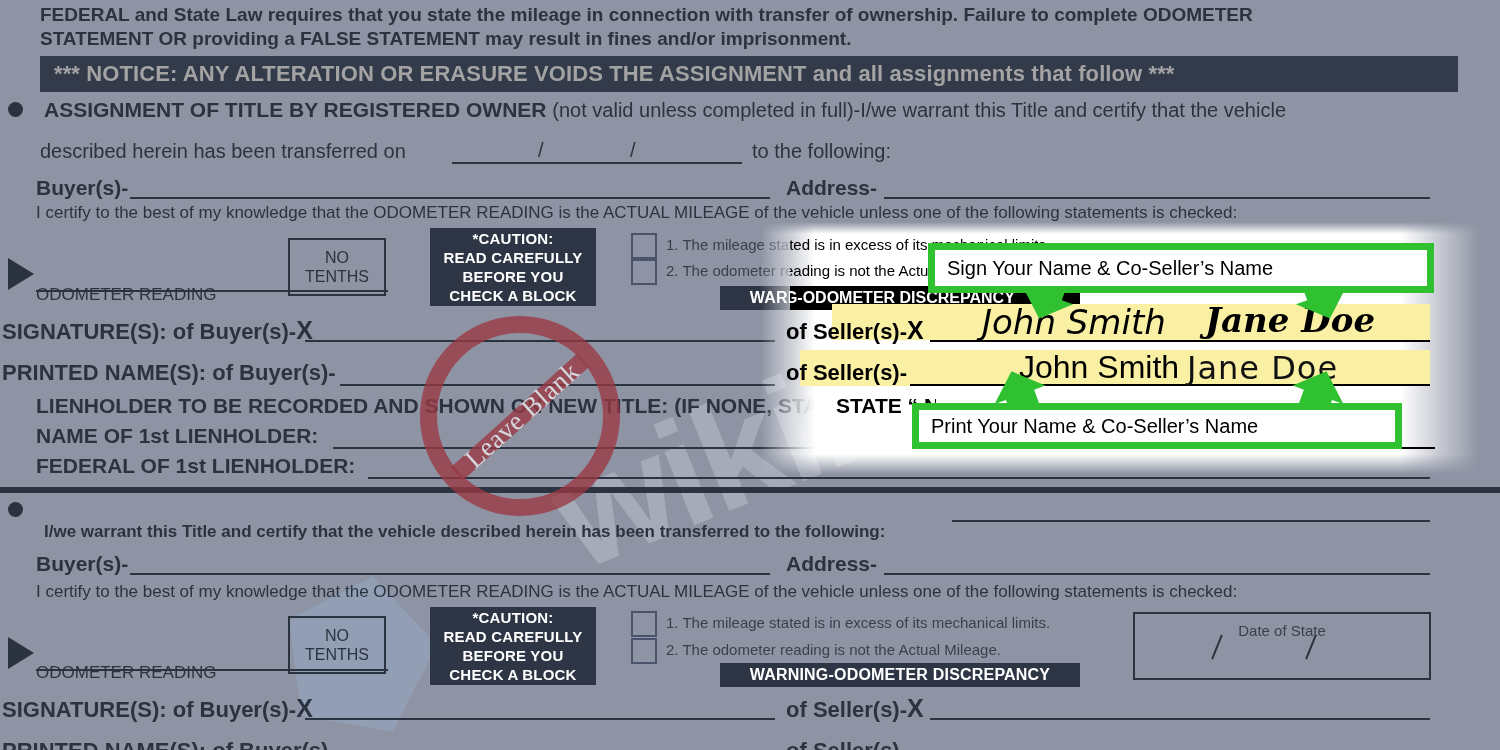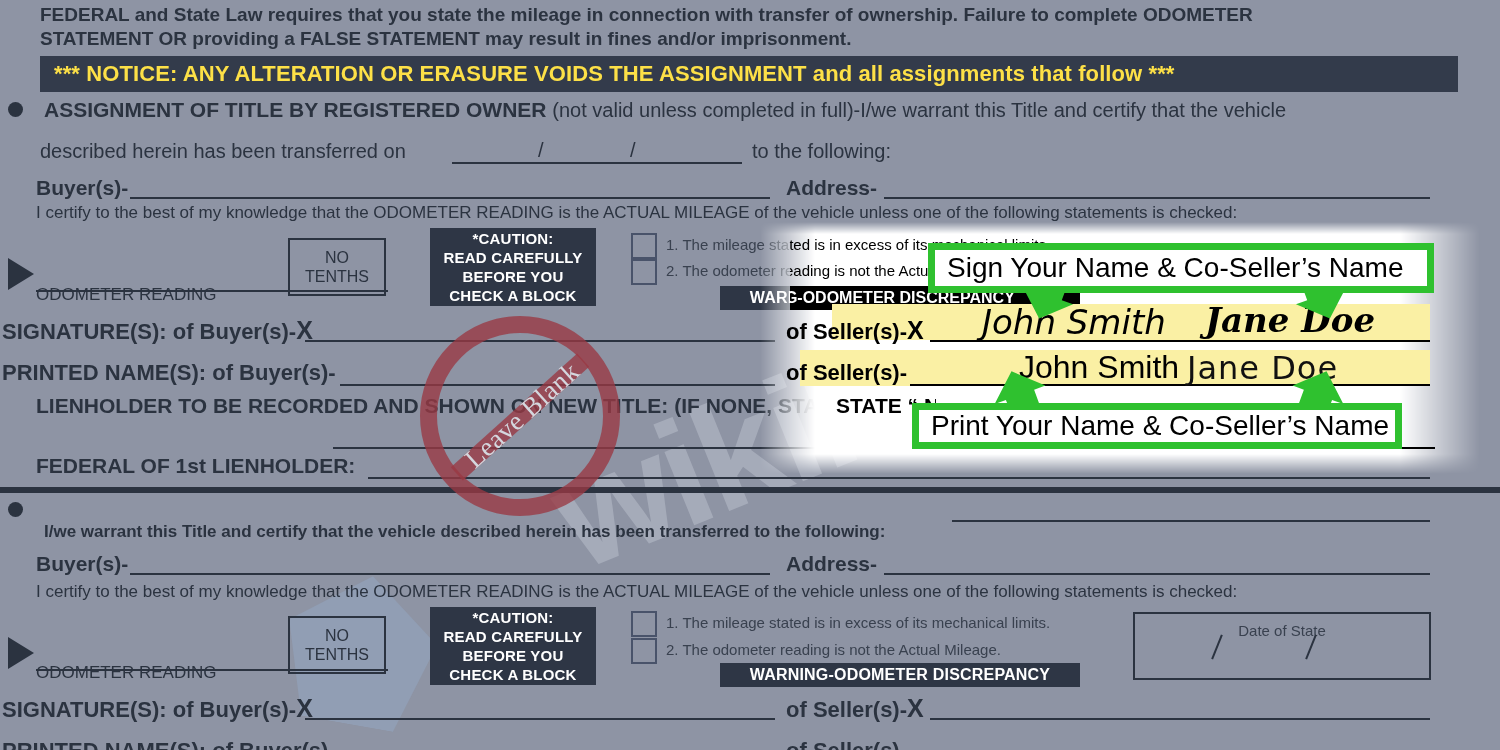--- a/index.html
+++ b/index.html
@@ -29,21 +29,21 @@
   }
 
   
   .row{position:absolute;white-space:nowrap;}
   .b{font-weight:700;}
   .n{font-weight:400;}
   .rule{position:absolute;border-bottom:2px solid #2b3340;height:0;}
   .thickbar{position:absolute;background:#2b3340;height:6px;}
 
   .notice{
-    position:absolute;background:#333b4b;color:#fde047;
+    position:absolute;background:#333b4b;color:#a3a3a3;
     font-weight:700;display:flex;align-items:center;
     padding:0 14px;letter-spacing:.1px;
   }
   .bullet{position:absolute;width:15px;height:15px;border-radius:50%;background:#2b3340;}
   .tri{
     position:absolute;width:0;height:0;
     border-top:16px solid transparent;border-bottom:16px solid transparent;
     border-left:26px solid #2b3340;
   }
   .notenths{
@@ -102,21 +102,21 @@
             mask-composite:intersect;
   }
   
   .lit{position:absolute;white-space:nowrap;color:#000;}
 
   .hl{position:absolute;background:#faf0a4;}
 
   .callout{
     position:absolute;background:#ffffff;border:7px solid #2fc12f;
     display:flex;align-items:center;box-sizing:border-box;
-    font-size:28px;color:#000;padding-left:12px;white-space:nowrap;
+    font-size:20px;color:#000;padding-left:12px;white-space:nowrap;
   }
   .arrow{position:absolute;pointer-events:none;}
 
   .sig1{font-family:"DejaVu Sans", sans-serif;font-style:italic;font-size:34px;color:#000;position:absolute;white-space:nowrap;}
   .sig2{font-family:"DejaVu Serif", serif;font-style:italic;font-weight:700;font-size:34px;color:#000;position:absolute;white-space:nowrap;}
   .prn1{font-family:"Liberation Sans", sans-serif;font-size:32px;color:#000;position:absolute;white-space:nowrap;}
   .prn2{font-family:"DejaVu Sans", sans-serif;font-size:32px;color:#111;position:absolute;white-space:nowrap;letter-spacing:1px;}
 </style>
 </head>
 <body>
@@ -179,20 +179,21 @@
     <span>of Seller(s)-</span><span style="font-size:25px;">X</span>
   </div>
   <div class="rule" style="left:930px;top:340px;width:500px;"></div>
 
   <div class="row b" style="left:2px;top:360px;font-size:22px;">PRINTED NAME(S): of Buyer(s)-</div>
   <div class="rule" style="left:340px;top:384px;width:435px;"></div>
   <div class="row b" style="left:786px;top:360px;font-size:22px;">of Seller(s)-</div>
   <div class="rule" style="left:910px;top:384px;width:520px;"></div>
 
   <div class="row b" style="left:36px;top:394px;font-size:21px;">LIENHOLDER TO BE RECORDED AND SHOWN ON NEW TITLE: (IF NONE, STATE “ NONE”)</div>
+  <div class="row b" style="left:36px;top:424px;font-size:21px;">NAME OF 1st LIENHOLDER:</div>
   <div class="rule" style="left:333px;top:447px;width:1097px;"></div>
   <div class="row b" style="left:36px;top:454px;font-size:21px;">FEDERAL OF 1st LIENHOLDER:</div>
   <div class="rule" style="left:368px;top:477px;width:1062px;"></div>
 
   <div class="thickbar" style="left:0px;top:487px;width:1500px;"></div>
 
   <div class="bullet" style="left:8px;top:502px;"></div>
   <div class="rule" style="left:952px;top:520px;width:478px;"></div>
   <div class="row b" style="left:44px;top:522px;font-size:17px;">I/we warrant this Title and certify that the vehicle described herein has been transferred to the following:</div>
 

